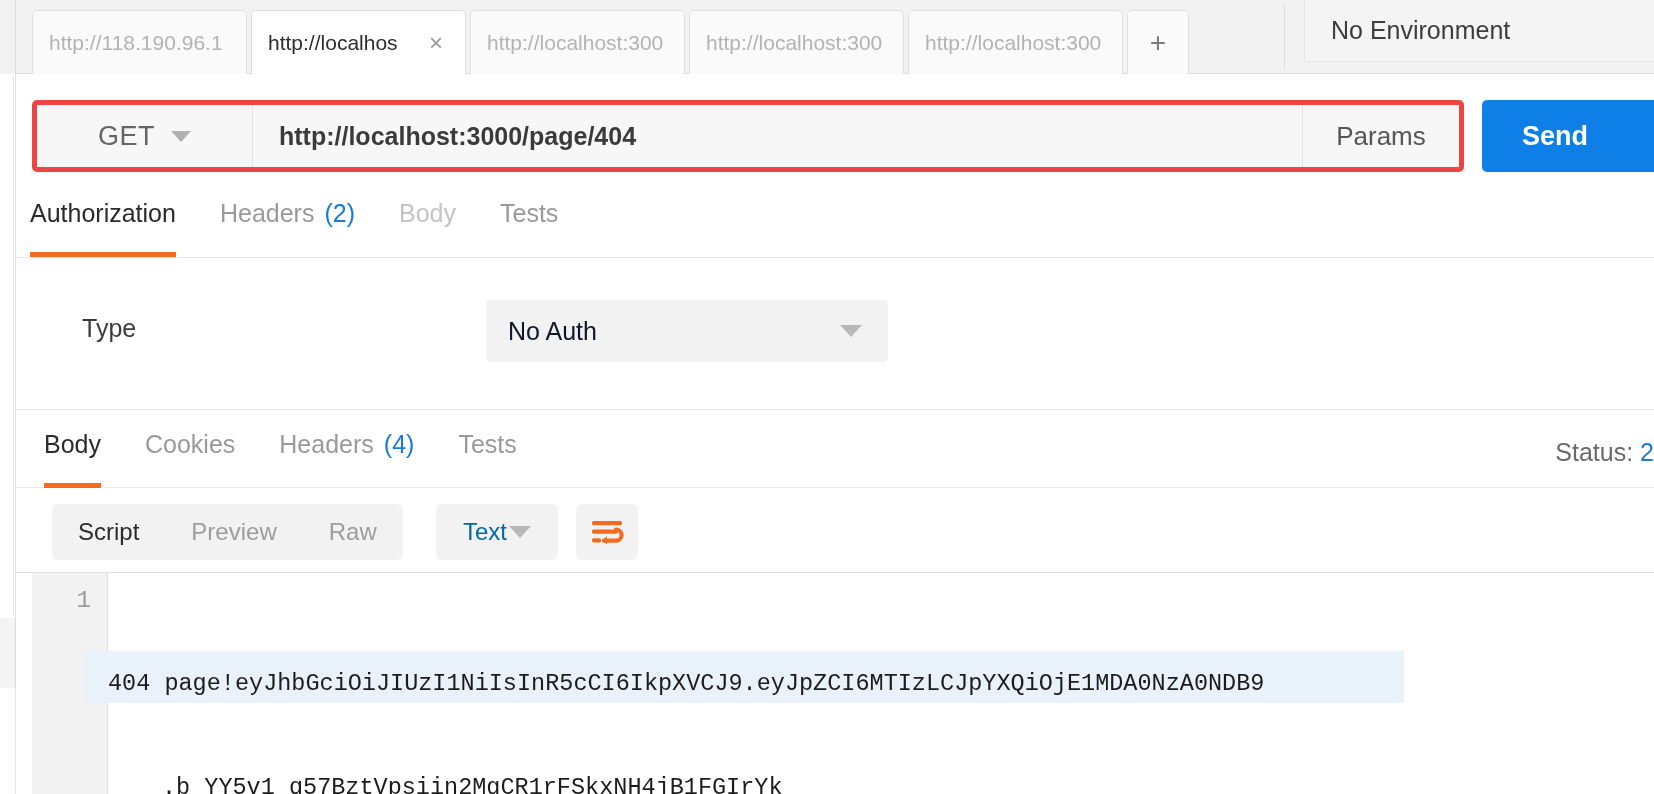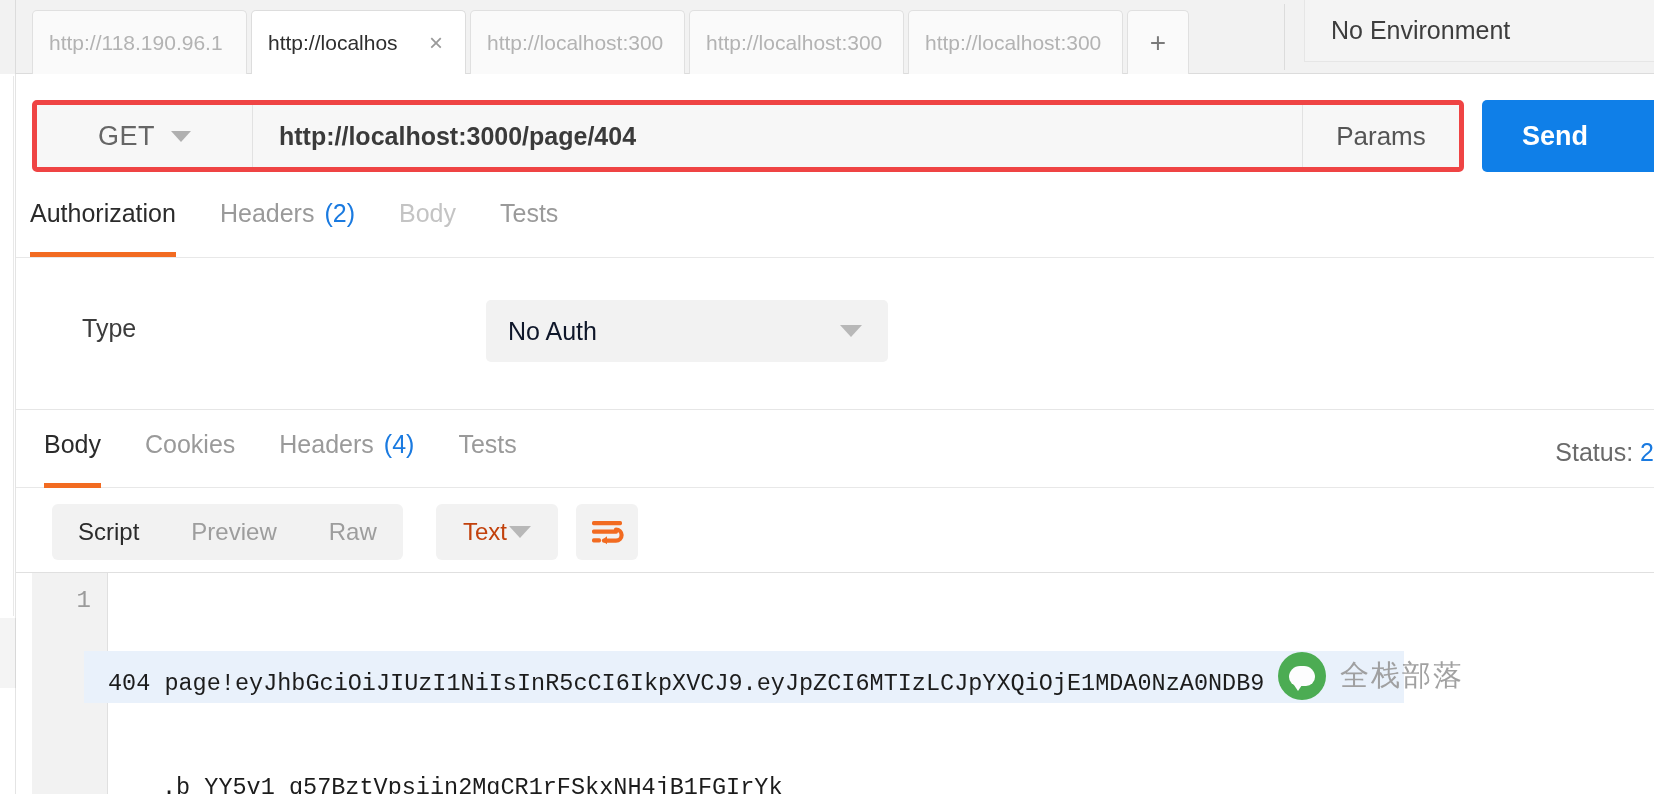--- a/index.html
+++ b/index.html
@@ -332,21 +332,21 @@
     position: absolute;
     left: 420px; top: 16px;
     width: 122px; height: 56px;
     background: #f2f2f2;
     border-radius: 6px;
     display: flex;
     align-items: center;
     justify-content: center;
     gap: 2px;
     font-size: 24px;
-    color: #c2410c;
+    color: #0369a1;
     cursor: pointer;
   }
   .wrap-btn {
     position: absolute;
     left: 560px; top: 16px;
     width: 62px; height: 56px;
     background: #f2f2f2;
     border-radius: 6px;
     display: flex;
     align-items: center;
@@ -580,18 +580,14 @@
   <div class="codearea">
     <div class="gutter">
       <span class="gutter-num">1</span>
     </div>
     <div class="code-lines">
       <span class="code-hl">404 page!eyJhbGciOiJIUzI1NiIsInR5cCI6IkpXVCJ9.eyJpZCI6MTIzLCJpYXQiOjE1MDA0NzA0NDB9</span>
       <span class="code-cont">.b_YY5v1_q57BztVpsiin2MgCR1rFSkxNH4jB1FGIrYk</span>
     </div>
   </div>
 
-  <div class="watermark">
-    <div class="wm-badge"></div>
-    <div class="wm-text">全栈部落</div>
-  </div>
 
 </div>
 
 </body></html>

